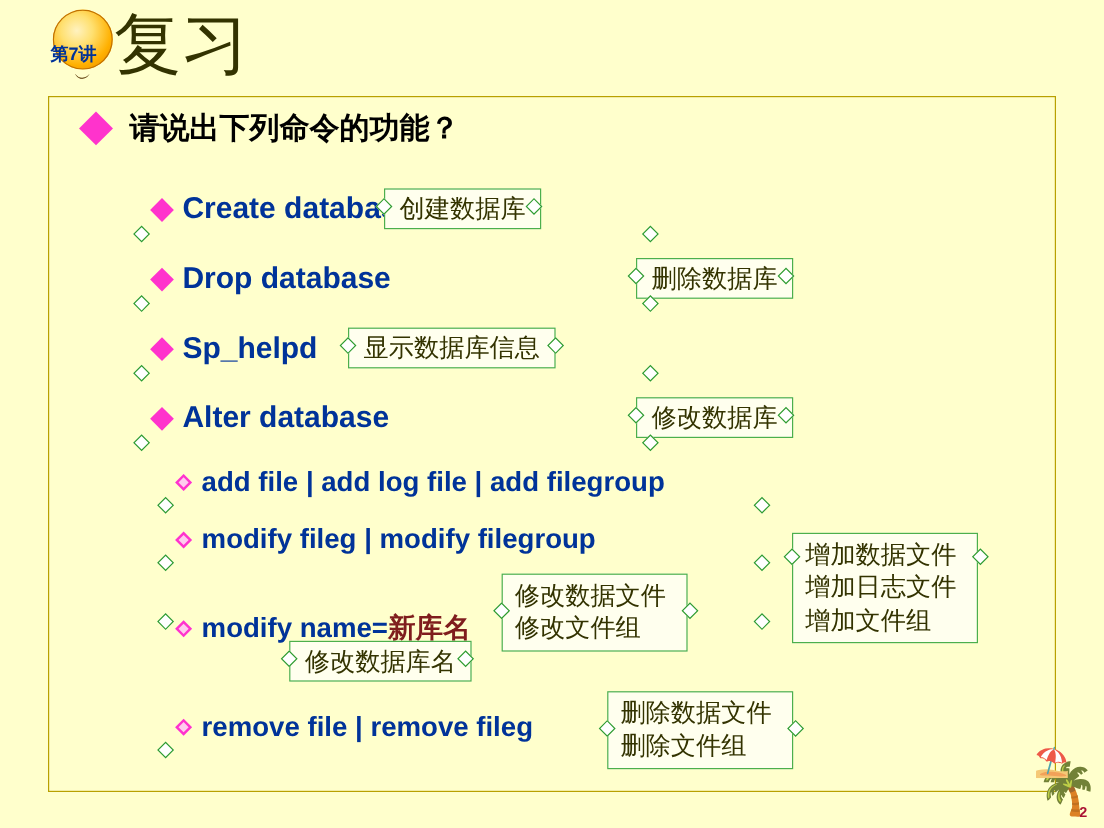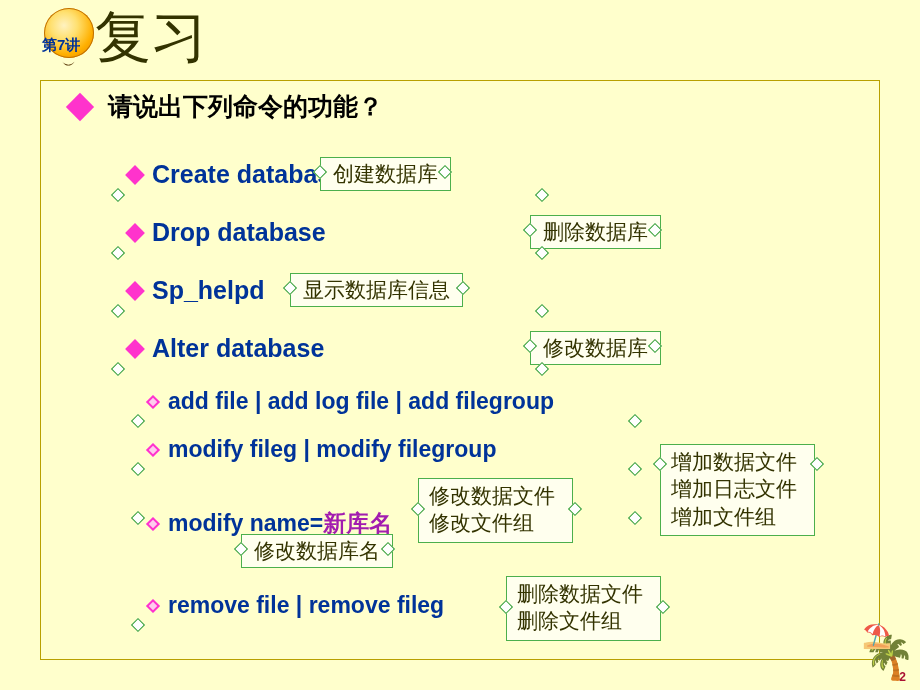--- a/index.html
+++ b/index.html
@@ -234,21 +234,21 @@
   <span style="white-space:pre-line;">增加数据文件
 增加日志文件
 增加文件组</span>
 </div>
 <div class="handle" style="left:655px; top:459px;"></div>
 <div class="handle" style="left:812px; top:459px;"></div>
 
 <div class="sub-line" style="left:148px; top:484px;margin-top:24px;">
   <div class="pink-gem"></div>
   <span class="opt-text">modify  name= </span>
-  <span class="opt-text" style="color:#a21caf; font-family:SimSun,serif;">新库名</span>
+  <span class="opt-text" style="color:#7f1d1d; font-family:SimSun,serif;">新库名</span>
 </div>
 
 <div class="note-box multi" style="left:418px; top:478px; width:155px;">
   <span style="white-space:pre-line;">修改数据文件
 修改文件组</span>
 </div>
 <div class="handle" style="left:413px; top:504px;"></div>
 <div class="handle" style="left:570px; top:504px;"></div>
 
 <div class="note-box" style="left:241px; top:534px;">

